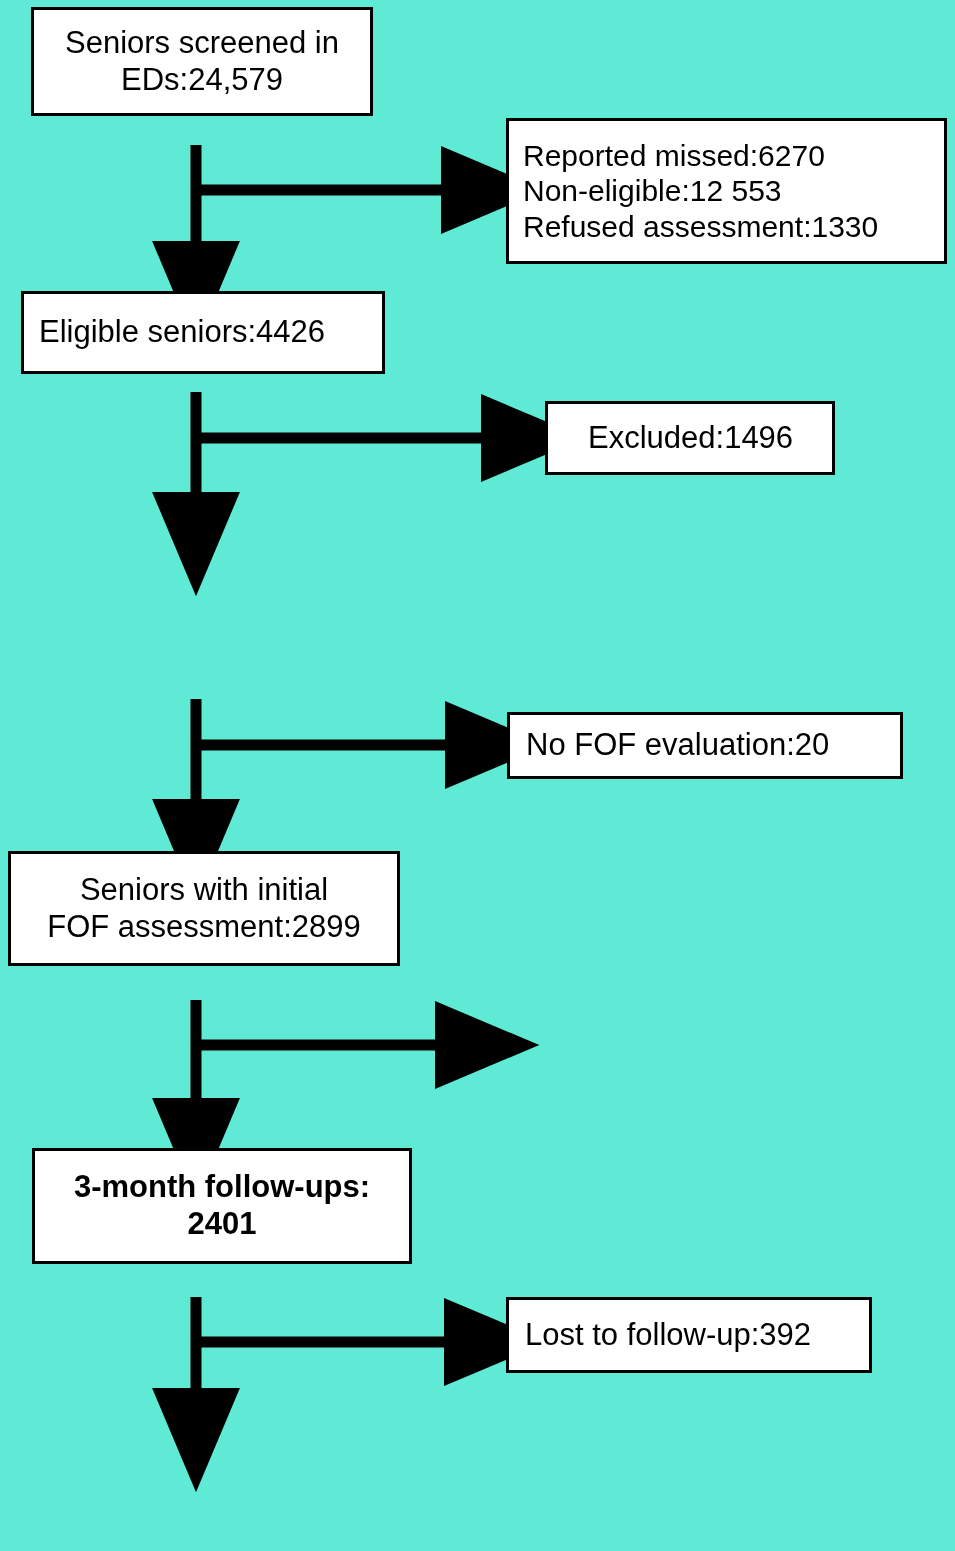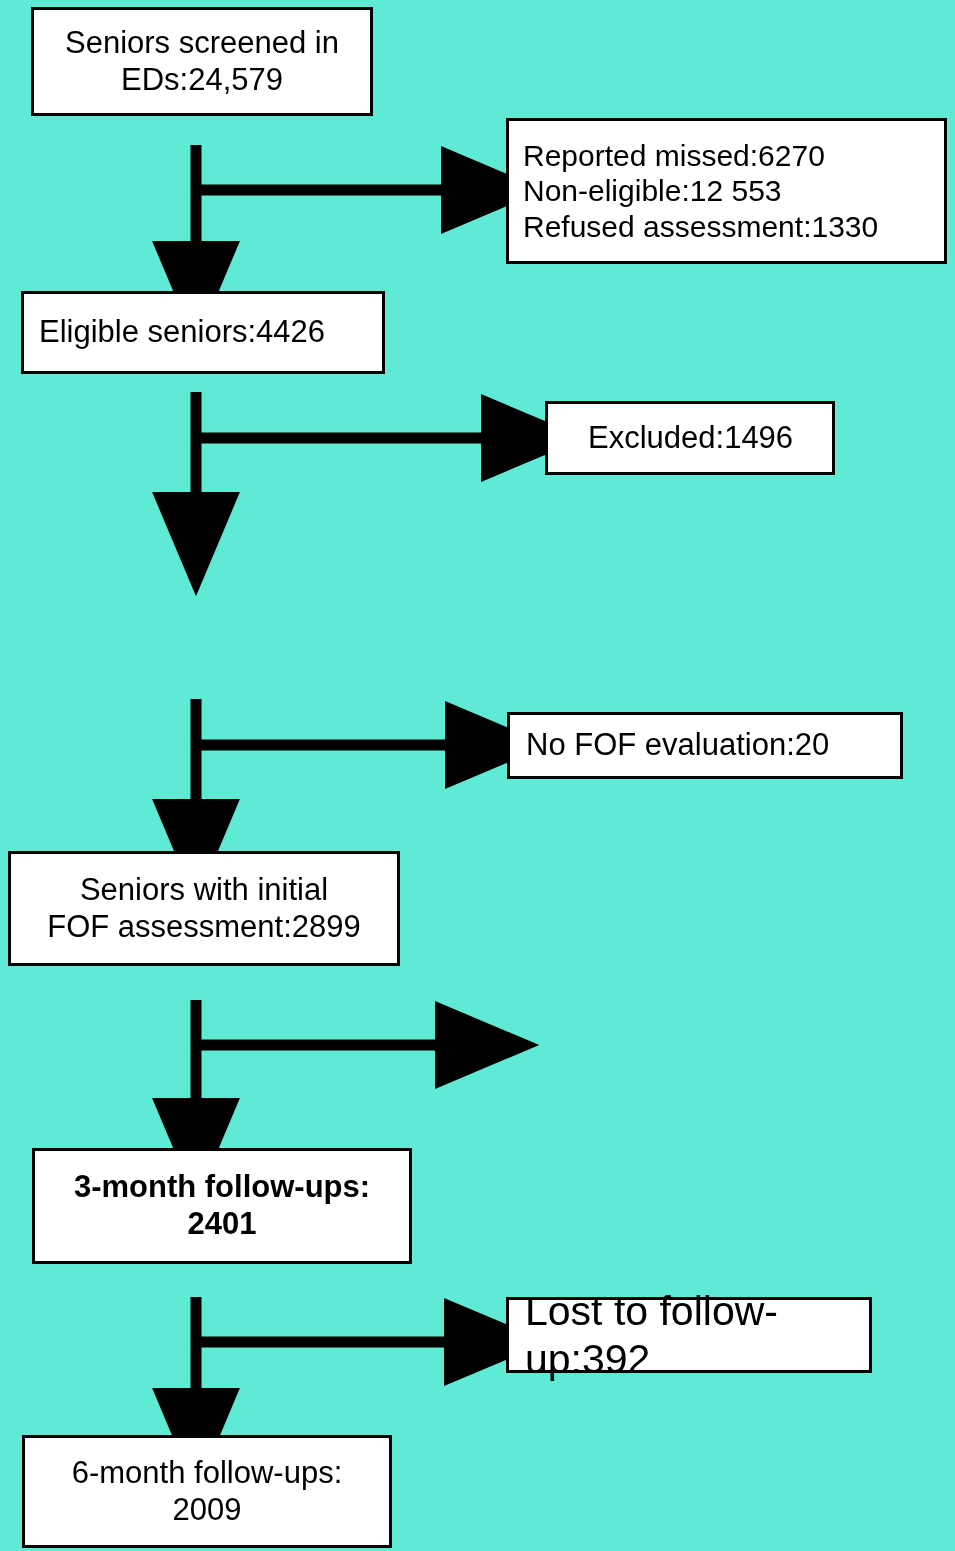--- a/index.html
+++ b/index.html
@@ -126,21 +126,17 @@
 FOF assessment:2899</span>
   </div>
 
 
   <div class="node-box" style="left:32px; top:1148px; width:380px; height:116px;font-weight:bold;">
     <span class="node-text" style="font-size:31px;">3-month follow-ups:
 2401</span>
   </div>
 
   <div class="node-box align-left" style="left:506px; top:1297px; width:366px; height:76px; padding-left:16px;">
-    <span class="node-text" style="font-size:41px;">Lost to follow-up:392</span>
+    <span class="node-text" style="font-size:31px;">Lost to follow-up:392</span>
   </div>
 
-  <div class="node-box" style="left:22px; top:1435px; width:370px; height:113px;">
-    <span class="node-text" style="font-size:31px;">6-month follow-ups:
-2009</span>
-  </div>
 
 </div>
 
 </body></html>

